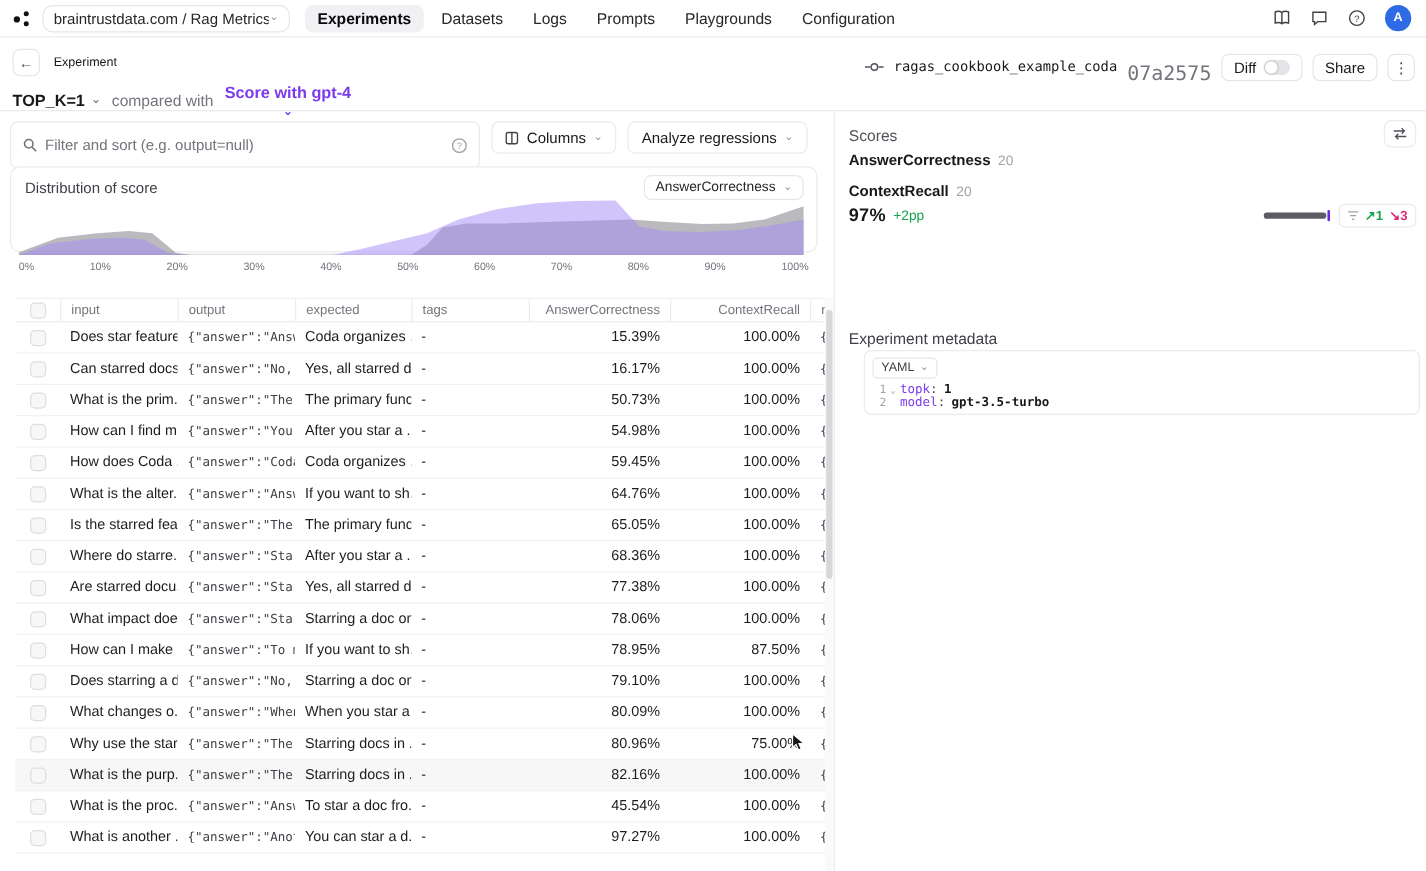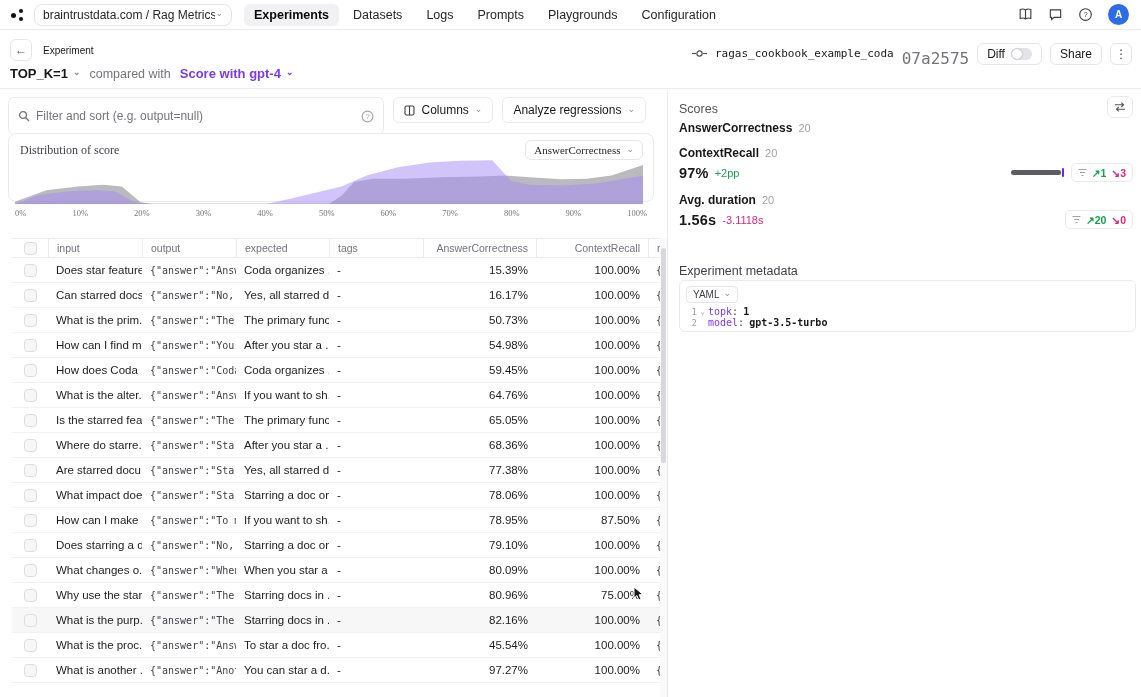--- a/index.html
+++ b/index.html
@@ -41,41 +41,41 @@
   .exp-hash { font-size:16px; color:#74747c;margin-top:10px; }
   .chip { height:22px; border:1px solid #e6e6e9; border-radius:6px; background:#fff;
     display:flex; align-items:center; gap:6px; padding:0 9px; font-size:12px; color:#18181b; }
   .toggle { width:21px; height:12px; border-radius:7px; background:#e4e4e8; position:relative; }
   .toggle .knob { position:absolute; left:1px; top:1px; width:10px; height:10px; border-radius:50%;
     background:#fff; box-shadow:0 0 2px rgba(0,0,0,.35); }
   .menu-btn { width:22px; height:22px; padding:0; justify-content:center; font-size:12px; color:#3f3f46; }
   .ph-row2 { position:absolute; top:36px; left:10px; display:flex; align-items:center; gap:9px; }
   .topk { font-weight:700; font-size:13px; display:flex; align-items:center; gap:5px; }
   .compared { color:#74747c; font-size:12.5px; }
-  .score-with { color:#7c3aed; font-weight:700; font-size:13px; display:flex; align-items:center; gap:5px; }
+  .score-with { color:#7c3aed; font-weight:700; font-size:13px; display:flex; align-items:center; gap:5px;flex-direction:column; }
   .score-with .chev { color:#7c3aed; }
 
   
   .main { position:absolute; top:90px; left:0; right:0; bottom:0; }
   .left-pane { position:absolute; left:0; top:0; width:667px; height:100%; background:#fff; }
   .right-pane { position:absolute; left:667px; top:0; right:0; height:100%; border-left:1px solid #ebebee; background:#fff; }
 
   
   .toolbar { position:absolute; top:7px; left:8px; width:638px; display:flex; gap:9px; }
   .filter-box { flex:1; height:38px; border:1px solid #ebebee; border-radius:6px; background:#fff;
     display:flex; align-items:center; gap:6px; padding:0 9px; }
   .filter-box input { border:none; outline:none; flex:1; font-size:12px; color:#18181b; background:transparent;
     font-family:"Liberation Sans", sans-serif; }
   .filter-box input::placeholder { color:#74747c; }
   .btn { height:26px; border:1px solid #ebebee; border-radius:6px; background:#fff; flex:0 0 auto;
     display:flex; align-items:center; gap:6px; padding:0 10px; font-size:12px; color:#18181b; }
 
   
   .chart-card { position:absolute; top:43px; left:8px; width:646px; height:69px;
-    border:1px solid #ebebee; border-radius:8px; background:#fff;font-family:Liberation Serif, serif; }
+    border:1px solid #ebebee; border-radius:8px; background:#fff; }
   .chart-title { position:absolute; top:9px; left:11px; font-size:12px; color:#3f3f46; }
   .chart-select { position:absolute; top:6px; right:10px; height:20px; border:1px solid #e6e6e9; border-radius:6px;
     display:flex; align-items:center; gap:6px; padding:0 8px; font-size:11px; color:#27272a; background:#fff; }
   .chart-plot { position:absolute; left:6px; top:24px; width:628px; height:46px; border-bottom:1px solid #e0e0e4; }
   .chart-ticks { position:absolute; left:6px; width:632px; top:74px; display:flex; justify-content:space-between; }
   .chart-ticks .tick { font-size:8.5px; color:#74747c; }
 
   
   .table { position:absolute; top:148px; left:0; width:660px; bottom:0; overflow:hidden;padding-left:12px; }
   .grid-cols { display:grid; grid-template-columns:36px 94px 94px 93px 94px 113px 112px 1fr; }
@@ -108,21 +108,21 @@
   .m-right { margin-left:auto; display:flex; align-items:center; gap:8px; }
   .bar { width:52px; height:5px; border-radius:3px; background:#ececef; position:relative; }
   .bar-fill { position:absolute; left:0; top:0; height:5px; border-radius:3px; background:#5c5c64; }
   .bar-marker { position:absolute; top:-2px; width:2px; height:9px; background:#6d28d9; border-radius:1px; }
   .badge { height:19px; border:1px solid #ebebee; border-radius:5px; background:#fff;
     display:flex; align-items:center; gap:5px; padding:0 6px; font-size:10.5px; font-weight:600; }
   .up { color:#16a34a; } .down { color:#db2777; }
 
   
   .meta-title { position:absolute; top:174px; left:11px; font-size:12.5px; color:#3f3f46; }
-  .yaml-box { position:absolute; top:190px; left:11px; right:5px; height:52px;
+  .yaml-box { position:absolute; top:190px; left:23px; right:5px; height:52px;
     border:1px solid #ebebee; border-radius:6px; background:#fff; }
   .yaml-chip { position:absolute; top:5px; left:6px; height:17px; border:1px solid #e6e6e9; border-radius:4px;
     background:#fff; display:flex; align-items:center; gap:4px; padding:0 6px; font-size:10px; color:#3f3f46; }
   .code-lines { position:absolute; top:25px; left:7px; right:6px; }
   .code-line { display:flex; align-items:center; height:11px; font-family:"DejaVu Sans Mono", monospace; font-size:10px; }
   .ln { width:10px; text-align:right; color:#a1a1aa; font-size:9px; }
   .fold { width:11px; text-align:center; color:#a1a1aa; font-size:7px; }
   .key { color:#7c3aed; }
   .cval { color:#18181b; font-weight:700; margin-left:5px; }
   .colon { color:#3f3f46; }
@@ -532,36 +532,20 @@
               <span class="badge">
                 <svg width="9" height="9" viewBox="0 0 9 9">
                   <path d="M0.5 1.5h8M2 4.5h5M3.5 7.5h2" stroke="#a1a1aa" stroke-width="1" fill="none"></path>
                 </svg>
                 <span class="up">↗1</span>
                 <span class="down">↘3</span>
               </span>
             </div>
           </div>
         </div>
-        <div class="metric">
-          <div class="m-name">Avg. duration<span class="m-count">20</span></div>
-          <div class="m-row">
-            <span class="m-val">1.56s</span>
-            <span class="m-delta" style="color: rgb(219, 39, 119);">-3.1118s</span>
-            <div class="m-right">
-              <span class="badge">
-                <svg width="9" height="9" viewBox="0 0 9 9">
-                  <path d="M0.5 1.5h8M2 4.5h5M3.5 7.5h2" stroke="#a1a1aa" stroke-width="1" fill="none"></path>
-                </svg>
-                <span class="up">↗20</span>
-                <span class="down">↘0</span>
-              </span>
-            </div>
-          </div>
-        </div>
       </div>
 
     <div class="meta-title">Experiment metadata</div>
     <div class="yaml-box">
       <div class="yaml-chip">
         <span>YAML</span>
         <span class="chev">⌄</span>
       </div>
       <div class="code-lines">
           <div class="code-line">

